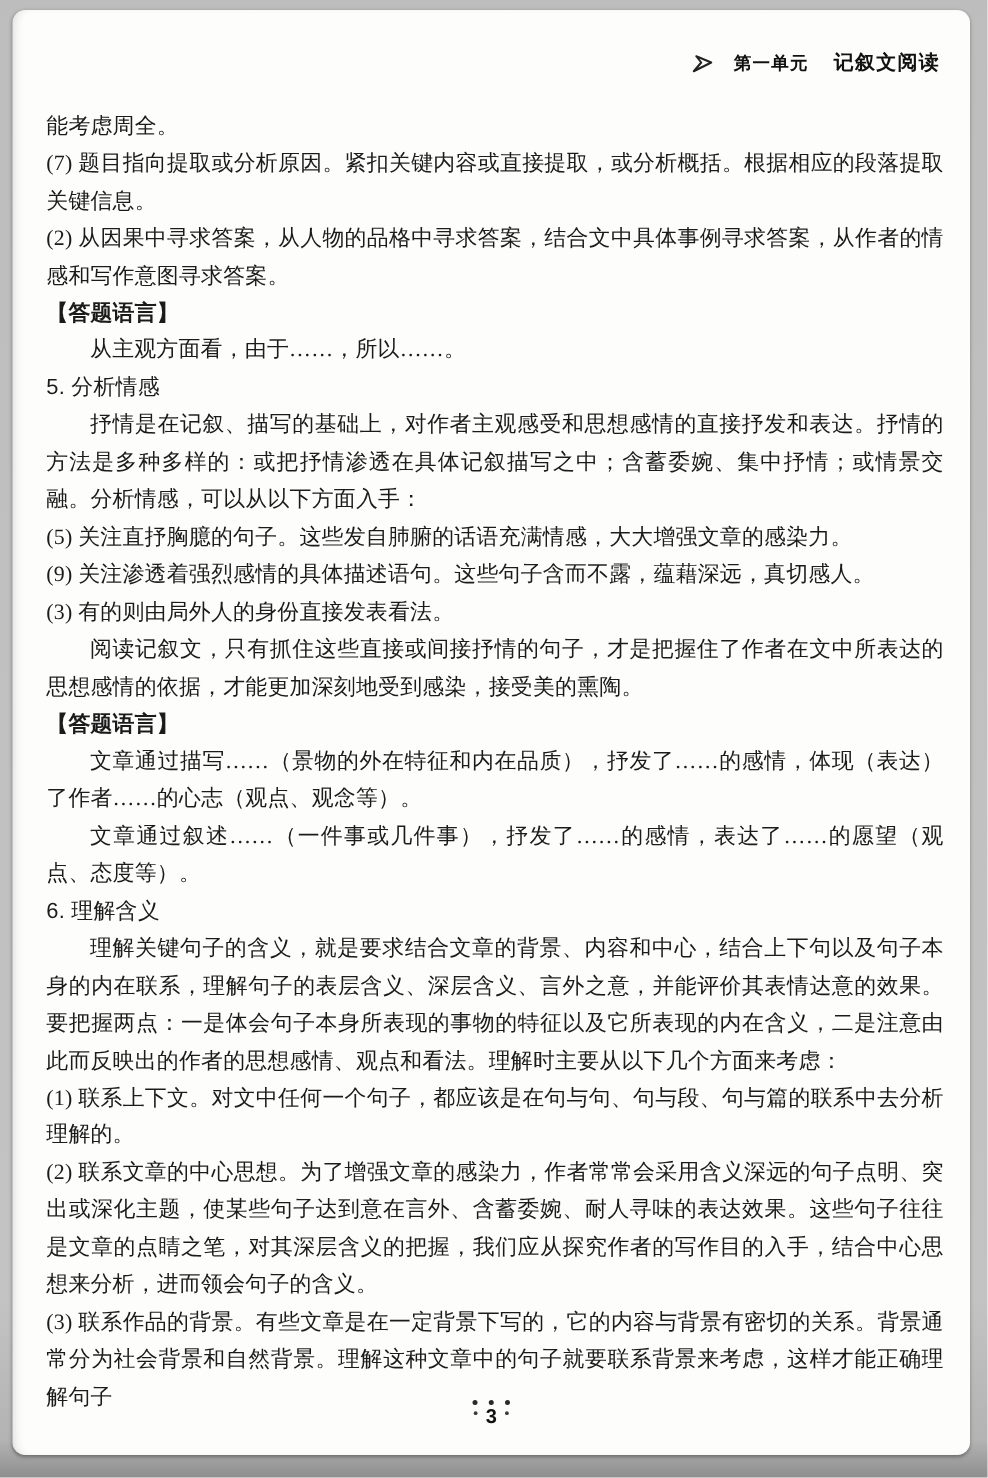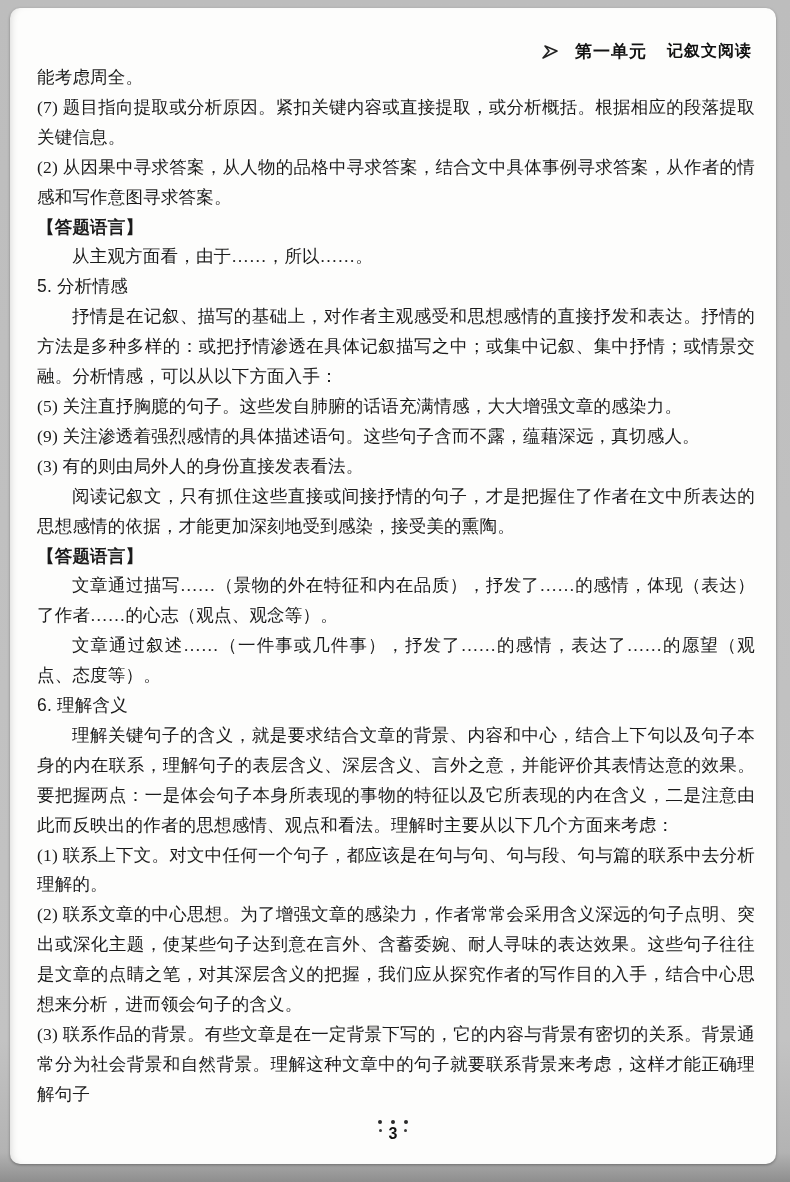--- a/index.html
+++ b/index.html
@@ -34,35 +34,35 @@
     color: #111;
   }
   .arrow-icon {
     display: inline-flex;
     width: 20px;
     height: 18px;
   }
   .unit-label {
     font-family: "Liberation Sans", sans-serif;
     font-weight: bold;
-    font-size: 17px;
+    font-size: 14px;
     letter-spacing: 1px;
   }
   .unit-title {
     font-family: "Liberation Sans", sans-serif;
     font-weight: bold;
     font-size: 16px;
     margin-left: 6px;
     letter-spacing: 1px;
   }
   .content {
     position: absolute;
     left: 27px;
     right: 21px;
-    top: 55px;
+    top: 78px;
     color: #1b1b1b;
   }
   .content p {
     margin: 0;
     font-size: 17.5px;
     line-height: 29.9px;
     text-align: justify;
     letter-spacing: 0.2px;
   }
   .p-plain { text-indent: 0; }
@@ -135,21 +135,21 @@
     <span class="unit-title">记叙文阅读</span>
   </div>
 
   <div class="content">
     <p class="p-plain">能考虑周全。</p>
     <p class="p-plain">(7) 题目指向提取或分析原因。紧扣关键内容或直接提取，或分析概括。根据相应的段落提取关键信息。</p>
     <p class="p-plain">(2) 从因果中寻求答案，从人物的品格中寻求答案，结合文中具体事例寻求答案，从作者的情感和写作意图寻求答案。</p>
     <p class="p-label">【答题语言】</p>
     <p class="p-indent">从主观方面看，由于……，所以……。</p>
     <p class="p-heading">5.  分析情感</p>
-    <p class="p-indent">抒情是在记叙、描写的基础上，对作者主观感受和思想感情的直接抒发和表达。抒情的方法是多种多样的：或把抒情渗透在具体记叙描写之中；或集中记叙、集中抒情；或情景交融。分析情感，可以从以下方面入手：</p>
+    <p class="p-indent">抒情是在记叙、描写的基础上，对作者主观感受和思想感情的直接抒发和表达。抒情的方法是多种多样的：或把抒情渗透在具体记叙描写之中；含蓄委婉、集中抒情；或情景交融。分析情感，可以从以下方面入手：</p>
     <p class="p-plain">(5) 关注直抒胸臆的句子。这些发自肺腑的话语充满情感，大大增强文章的感染力。</p>
     <p class="p-plain">(9) 关注渗透着强烈感情的具体描述语句。这些句子含而不露，蕴藉深远，真切感人。</p>
     <p class="p-plain">(3) 有的则由局外人的身份直接发表看法。</p>
     <p class="p-indent">阅读记叙文，只有抓住这些直接或间接抒情的句子，才是把握住了作者在文中所表达的思想感情的依据，才能更加深刻地受到感染，接受美的熏陶。</p>
     <p class="p-label">【答题语言】</p>
     <p class="p-indent">文章通过描写……（景物的外在特征和内在品质），抒发了……的感情，体现（表达）了作者……的心志（观点、观念等）。</p>
     <p class="p-indent">文章通过叙述……（一件事或几件事），抒发了……的感情，表达了……的愿望（观点、态度等）。</p>
     <p class="p-heading">6.  理解含义</p>
     <p class="p-indent">理解关键句子的含义，就是要求结合文章的背景、内容和中心，结合上下句以及句子本身的内在联系，理解句子的表层含义、深层含义、言外之意，并能评价其表情达意的效果。要把握两点：一是体会句子本身所表现的事物的特征以及它所表现的内在含义，二是注意由此而反映出的作者的思想感情、观点和看法。理解时主要从以下几个方面来考虑：</p>
     <p class="p-plain">(1) 联系上下文。对文中任何一个句子，都应该是在句与句、句与段、句与篇的联系中去分析理解的。</p>

